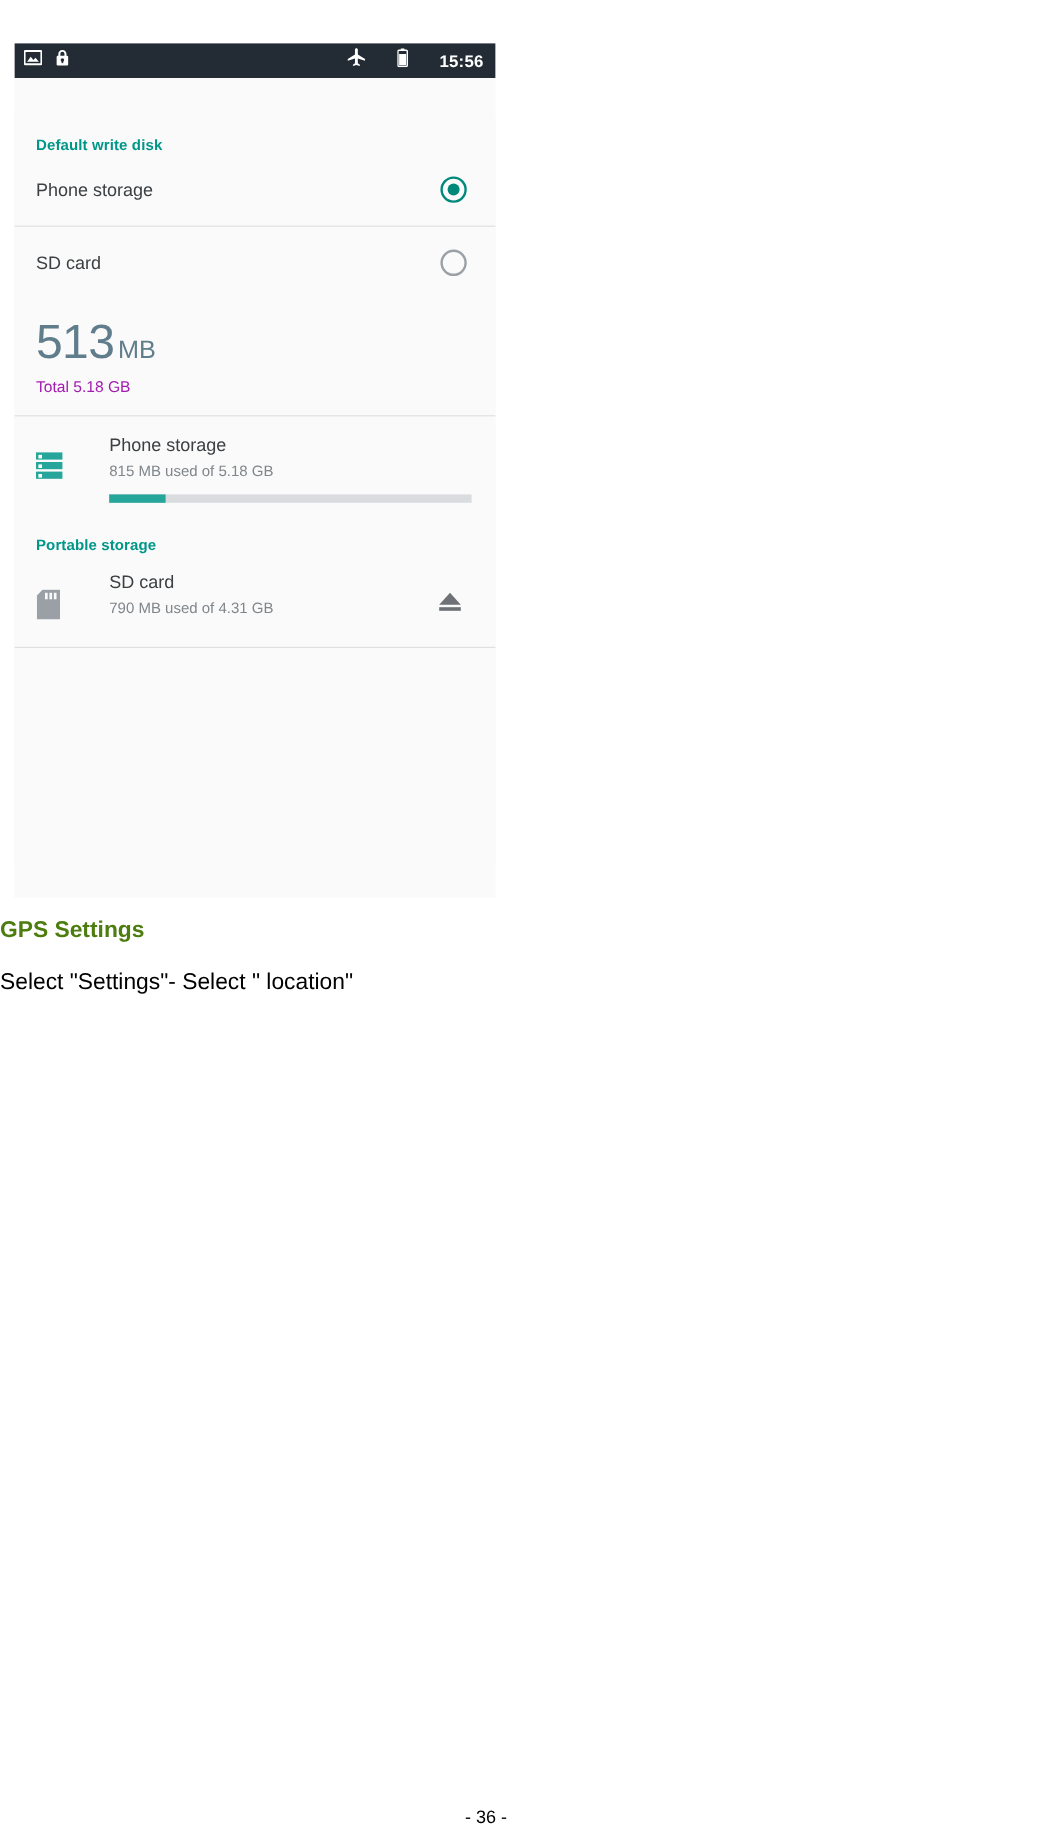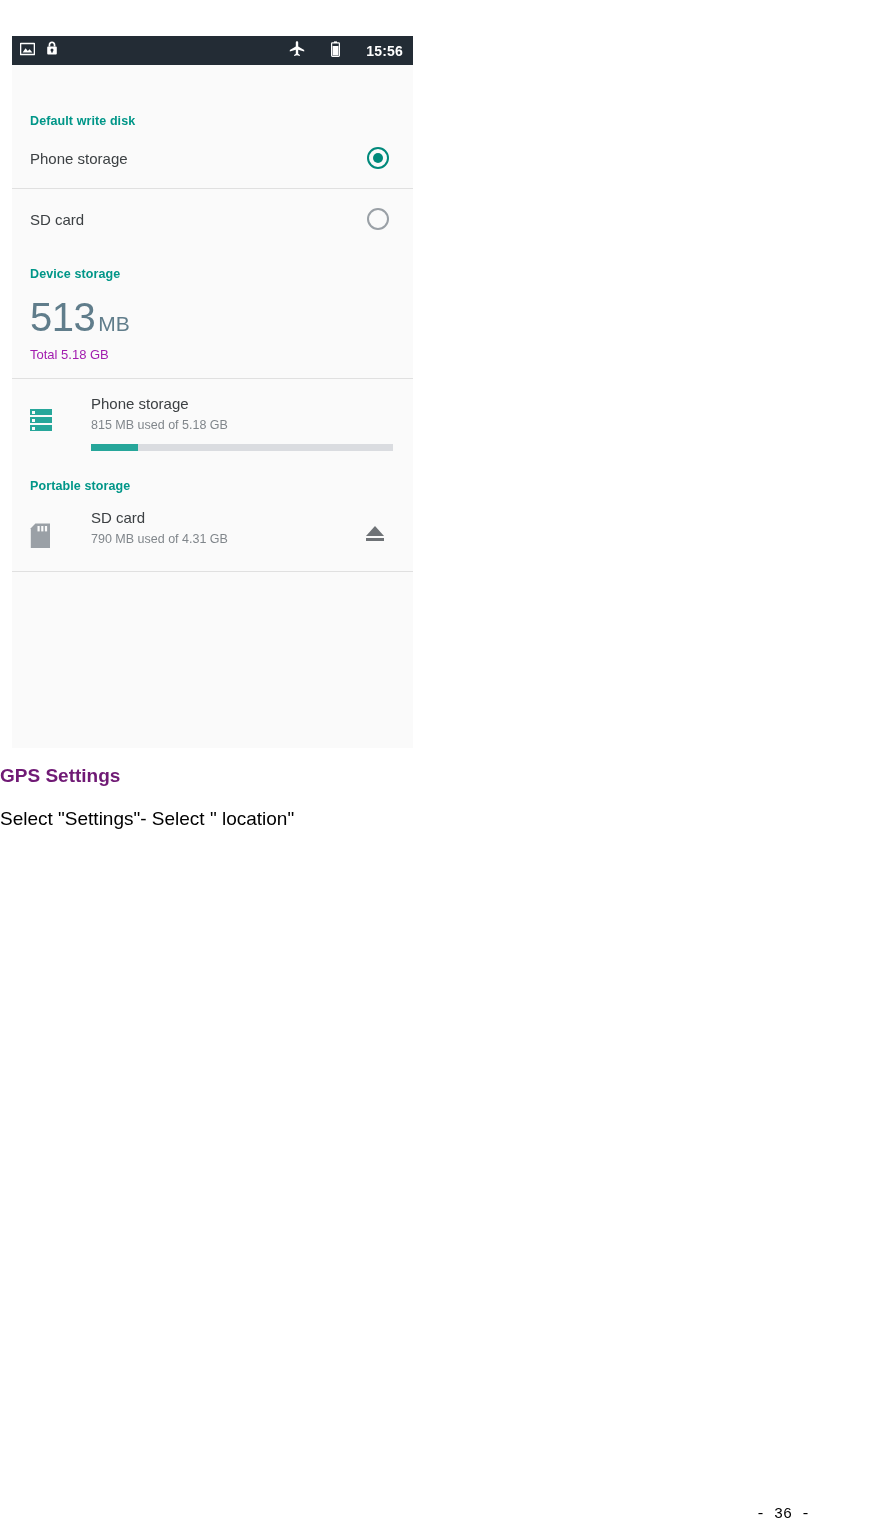--- a/index.html
+++ b/index.html
@@ -216,38 +216,38 @@
 
   .tail-space { height: 82px; }
 
   
   .doc-heading {
     position: absolute;
     left: 0;
     top: 765px;
     font-size: 19px;
     font-weight: bold;
-    color: #701a75;
+    color: #4d7c0f;
   }
   .doc-para {
     position: absolute;
     left: 0;
     top: 808px;
     font-size: 19px;
     color: #000000;
   }
   .page-number {
     position: absolute;
     left: 0;
     top: 1506px;
     width: 810px;
-    text-align: right;
+    text-align: center;
     font-size: 15px;
     color: #000000;
-    font-family: Liberation Mono, monospace;
+    font-family: Liberation Sans, sans-serif;
   }
 </style>
 </head>
 <body>
 
 <div class="phone-shot">
 
   <div class="status-bar">
     <div class="status-left">
       <span class="ic">
@@ -292,21 +292,20 @@
       <span class="radio on"></span>
     </div>
 
     <div class="divider"></div>
 
     <div class="radio-row">
       <span class="radio-label">SD card</span>
       <span class="radio off"></span>
     </div>
 
-    <div class="sec-header">Device storage</div>
 
     <div class="summary">
       <div class="summary-amount">
         <span class="num">513</span><span class="unit">MB</span>
       </div>
       <div class="summary-total">Total 5.18 GB</div>
     </div>
 
     <div class="divider"></div>
 

